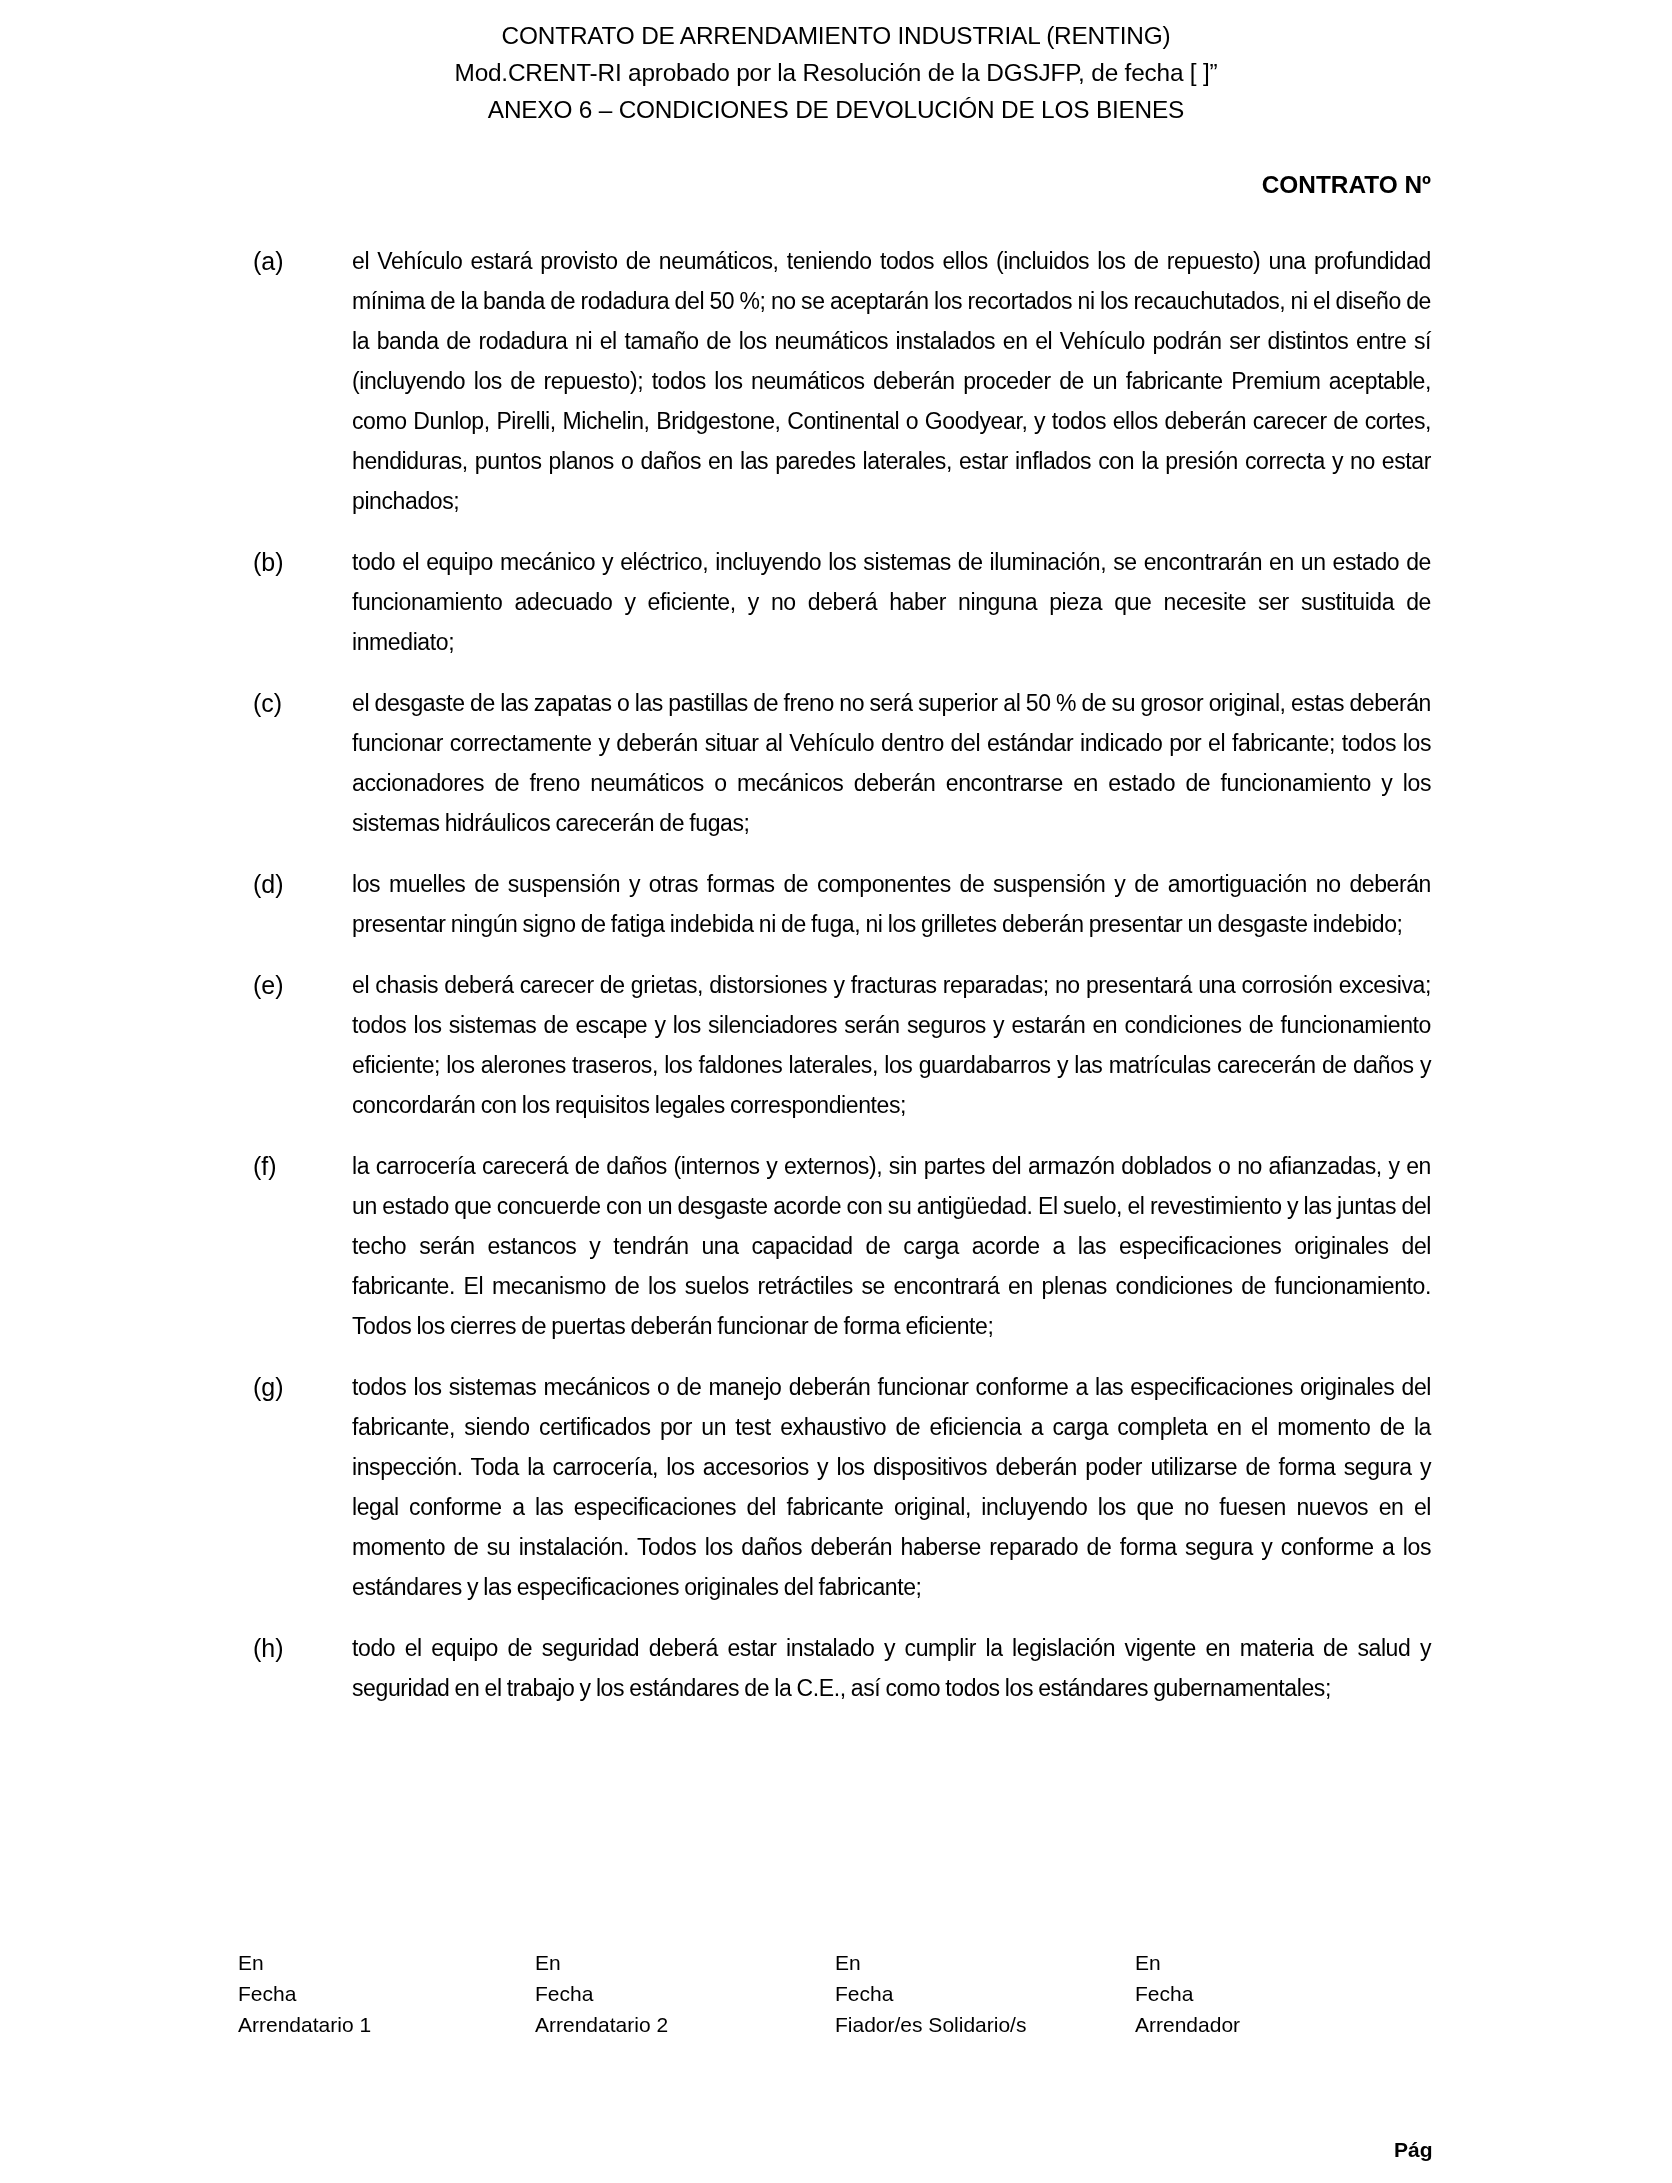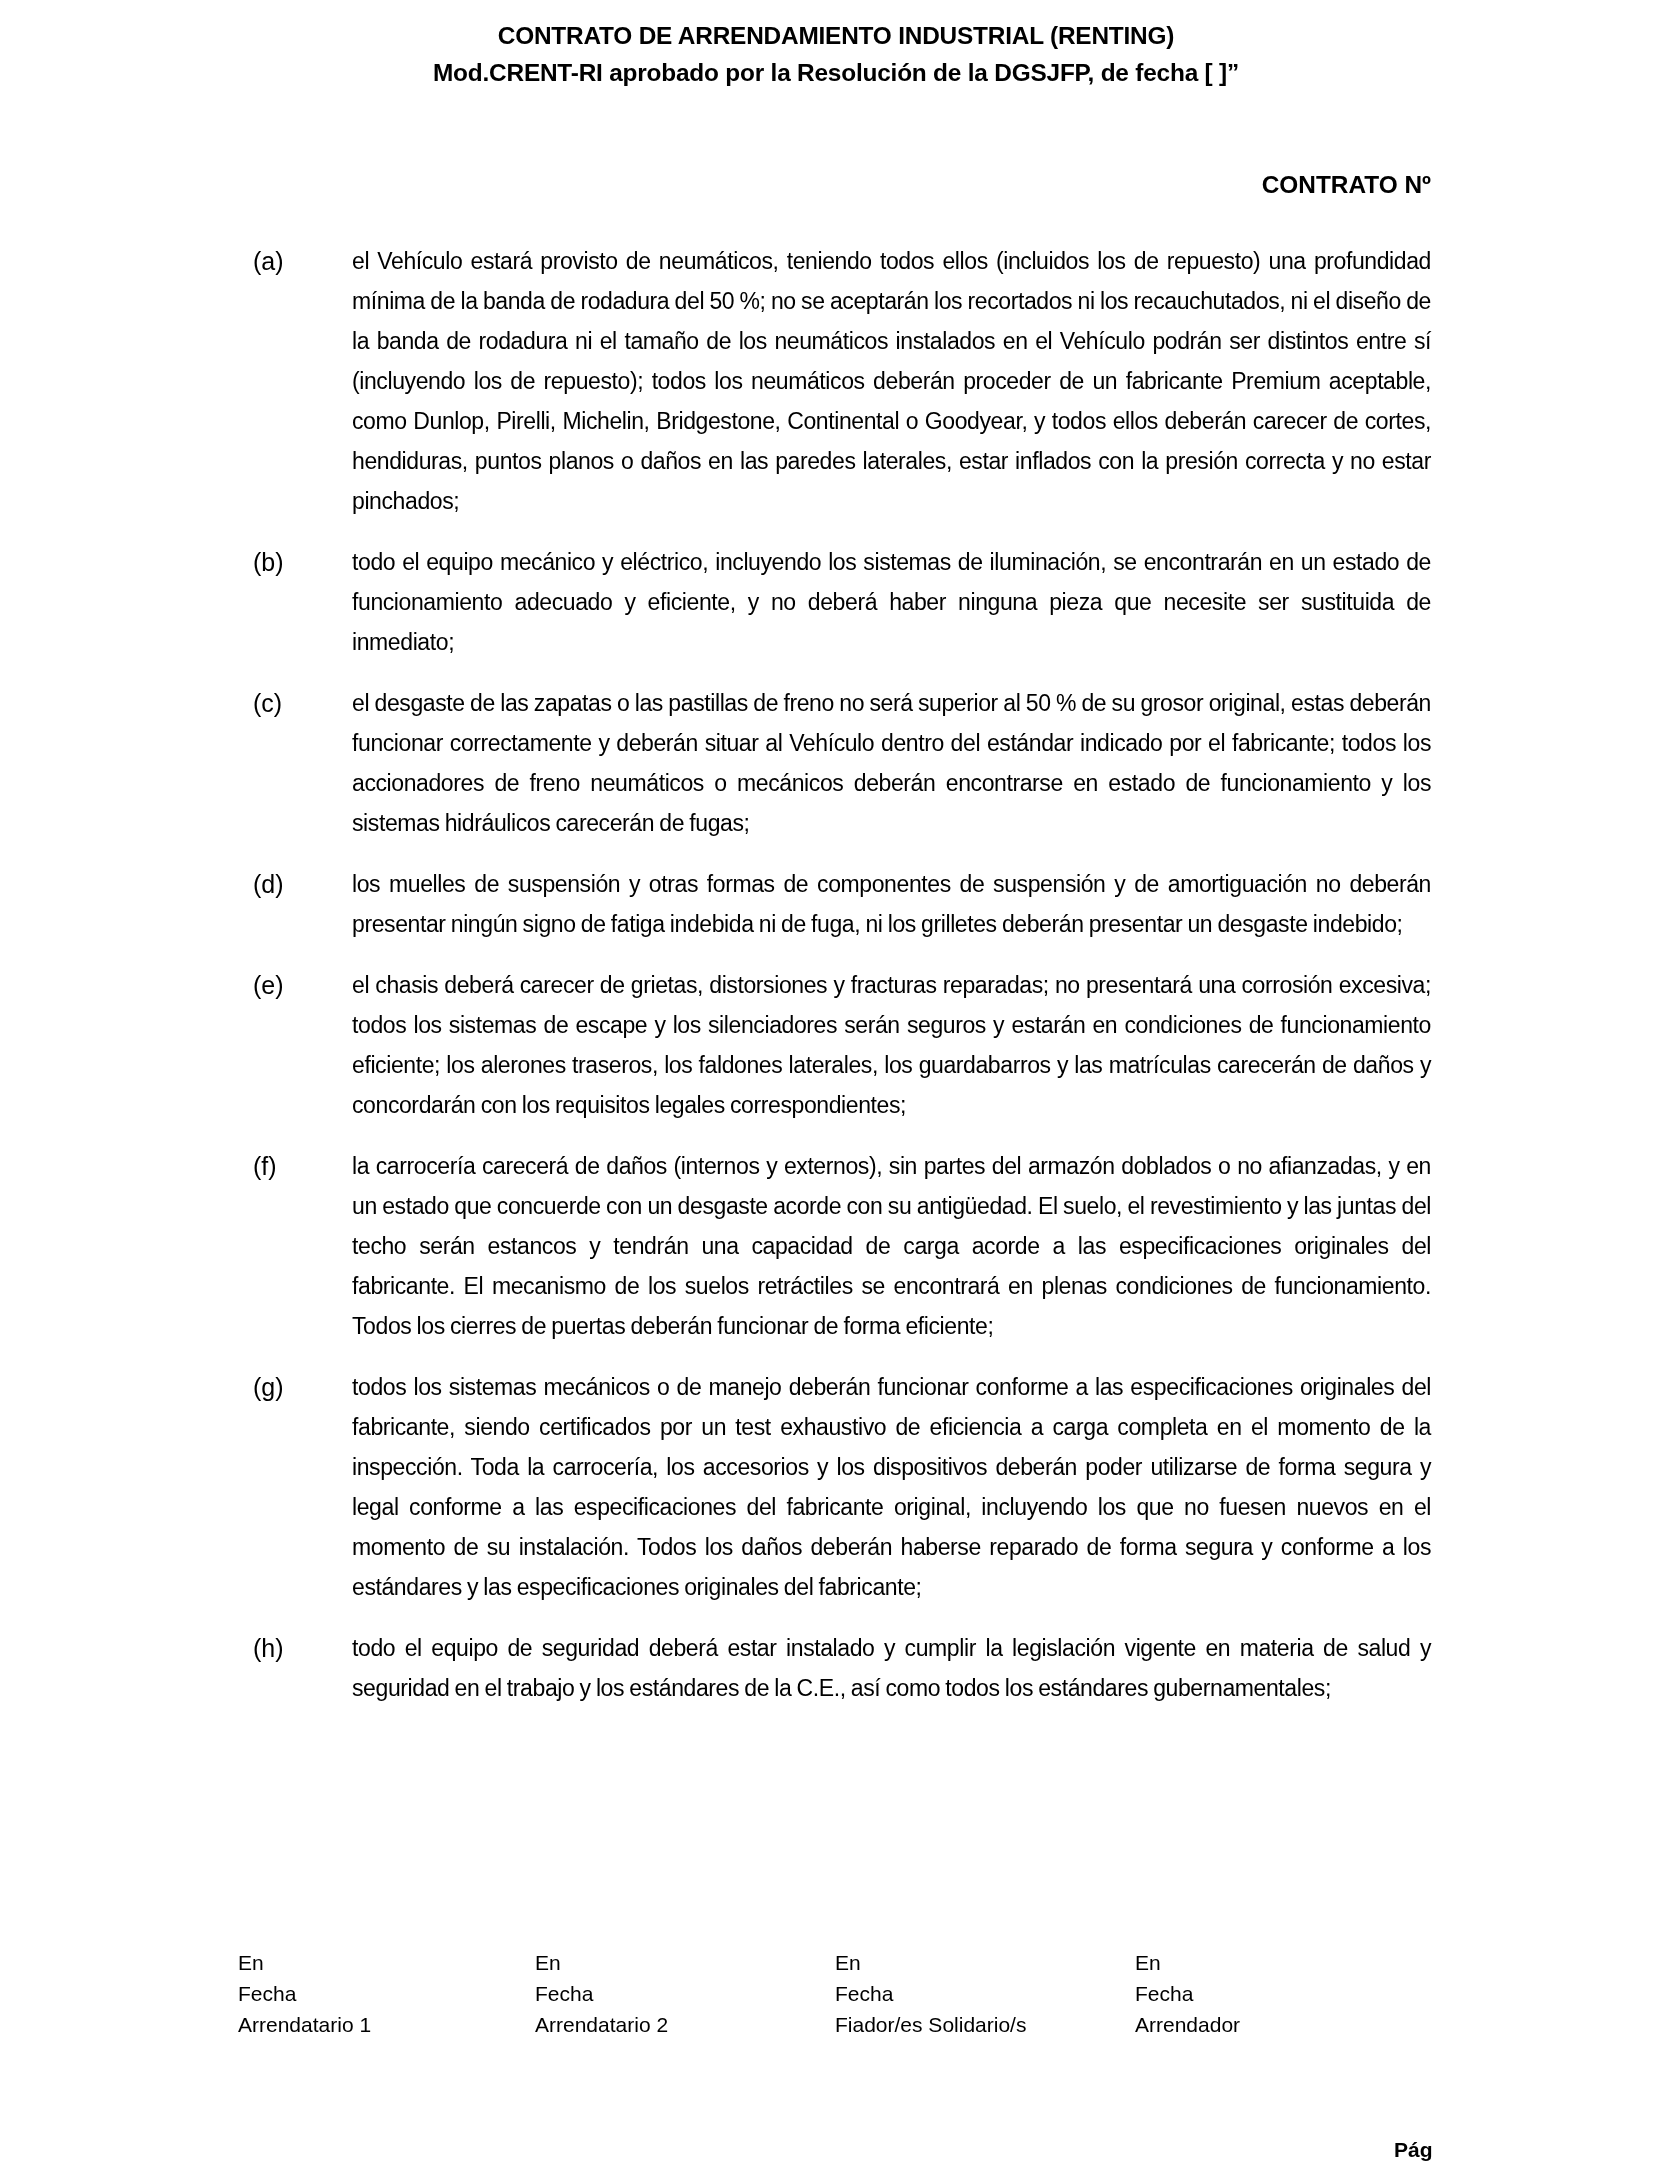--- a/index.html
+++ b/index.html
@@ -1,35 +1,36 @@
 <!DOCTYPE html>
 <html style="font-size:12.6px"><head>
 <meta charset="utf-8">
 <style>
   html, body { margin: 0; padding: 0; background: #ffffff; }
   body { width: 1672px; height: 2183px; position: relative; overflow: hidden;
          font-family: "Liberation Sans", "DejaVu Sans", sans-serif; color: #000; }
   .header { position: absolute; left: 0; top: 17.3px; width: 1672px; text-align: center; }
-  .header .line { font-weight: bold; font-size: 24.4px; line-height: 37px; letter-spacing: -0.2px; }
+  .header .line { font-weight: normal; font-size: 24.4px; line-height: 37px; letter-spacing: -0.2px; }
   .contract-no { position: absolute; top: 171px; right: 241px; font-weight: bold; font-size: 24.4px; text-align: center; }
   .clauses { position: absolute; left: 253px; top: 241px; width: 1178px; }
   .clause { display: flex; margin-bottom: 21px; }
   .clause .label { width: 99px; flex: 0 0 99px; font-size: 25px; line-height: 40px; }
   .clause .text { flex: 1; font-size: 23px; line-height: 40px; text-align: justify; letter-spacing: -0.4px; word-spacing: -0.8px; }
   .footer { position: absolute; left: 238px; top: 1947px; width: 1258px; height: 94px; }
   .footer .col { position: absolute; top: 0; font-size: 21px; line-height: 31px; }
   .footer .col div { white-space: nowrap; }
   .page-label { position: absolute; left: 1394px; top: 2138px; font-size: 21px; font-weight: bold; }
 </style>
 </head>
 <body>
 
 <div class="header">
   <div class="line">CONTRATO DE ARRENDAMIENTO INDUSTRIAL (RENTING)</div>
   <div class="line">Mod.CRENT-RI aprobado por la Resolución de la DGSJFP, de fecha [ ]”</div>
+  <div class="line">ANEXO 6 – CONDICIONES DE DEVOLUCIÓN DE LOS BIENES</div>
 </div>
 
 <div class="contract-no">CONTRATO Nº</div>
 
 <div class="clauses">
   <div class="clause">
     <div class="label">(a)</div>
     <div class="text">el Vehículo estará provisto de neumáticos, teniendo todos ellos (incluidos los de repuesto) una profundidad mínima de la banda de rodadura del 50 %; no se aceptarán los recortados ni los recauchutados, ni el diseño de la banda de rodadura ni el tamaño de los neumáticos instalados en el Vehículo podrán ser distintos entre sí (incluyendo los de repuesto); todos los neumáticos deberán proceder de un fabricante Premium aceptable, como Dunlop, Pirelli, Michelin, Bridgestone, Continental o Goodyear, y todos ellos deberán carecer de cortes, hendiduras, puntos planos o daños en las paredes laterales, estar inflados con la presión correcta y no estar pinchados;</div>
   </div>
   <div class="clause">

